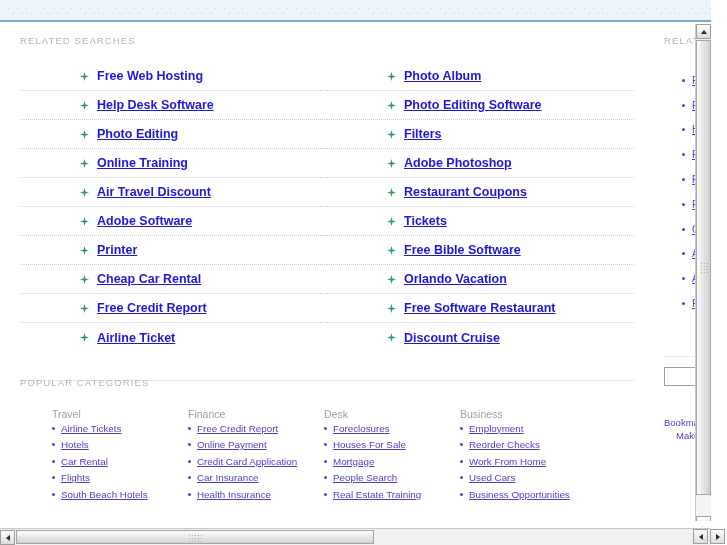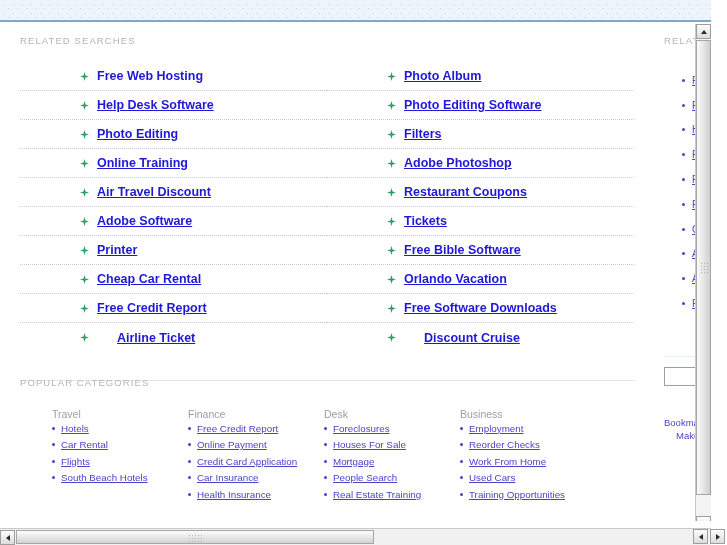--- a/index.html
+++ b/index.html
@@ -73,21 +73,21 @@
   .rs-col { width: 307px; }
 
   .rs-item {
     height: 29px;
     display: flex;
     align-items: center;
     border-bottom: 1px dotted #c3cbd9;
     padding-left: 60px;
     box-sizing: border-box;
   }
-  .rs-col .rs-item:last-child { border-bottom: none; gap: 20px; }
+  .rs-col .rs-item:last-child { border-bottom: none; }
 
   .rs-bullet {
     flex: 0 0 auto;
     width: 9px; height: 9px;
     margin-right: 8px;
     position: relative;
   }
   .rs-bullet svg { display: block; }
 
   .rs-link {
@@ -446,21 +446,21 @@
               </svg>
             </span>
             <span class="rs-link">Orlando Vacation</span>
           </div>
           <div class="rs-item">
             <span class="rs-bullet">
               <svg width="9" height="9" viewBox="0 0 9 9">
                 <path d="M4.5 0 L5.5 3.5 L9 4.5 L5.5 5.5 L4.5 9 L3.5 5.5 L0 4.5 L3.5 3.5 Z" fill="#2f9e5f"></path>
               </svg>
             </span>
-            <span class="rs-link">Free Software Downloads</span>
+            <span class="rs-link">Free Software Restaurant</span>
           </div>
           <div class="rs-item">
             <span class="rs-bullet">
               <svg width="9" height="9" viewBox="0 0 9 9">
                 <path d="M4.5 0 L5.5 3.5 L9 4.5 L5.5 5.5 L4.5 9 L3.5 5.5 L0 4.5 L3.5 3.5 Z" fill="#2f9e5f"></path>
               </svg>
             </span>
             <span class="rs-link">Discount Cruise</span>
           </div>
         </div>
@@ -468,20 +468,24 @@
 
     <div id="cat-divider"></div>
 
     <div id="pc-head" class="section-head">POPULAR CATEGORIES</div>
 
     <div id="pc-grid">
         <div class="pc-col">
           <div class="pc-title">Travel</div>
           <div class="pc-item">
             <span class="pc-dot"></span>
+            <span class="pc-link">Airline Tickets</span>
+          </div>
+          <div class="pc-item">
+            <span class="pc-dot"></span>
             <span class="pc-link">Hotels</span>
           </div>
           <div class="pc-item">
             <span class="pc-dot"></span>
             <span class="pc-link">Car Rental</span>
           </div>
           <div class="pc-item">
             <span class="pc-dot"></span>
             <span class="pc-link">Flights</span>
           </div>
@@ -549,21 +553,21 @@
           <div class="pc-item">
             <span class="pc-dot"></span>
             <span class="pc-link">Work From Home</span>
           </div>
           <div class="pc-item">
             <span class="pc-dot"></span>
             <span class="pc-link">Used Cars</span>
           </div>
           <div class="pc-item">
             <span class="pc-dot"></span>
-            <span class="pc-link">Training Opportunities</span>
+            <span class="pc-link">Business Opportunities</span>
           </div>
         </div>
       </div>
   </div>
 
   <div id="side-col">
     <div id="side-head" class="section-head">RELATED</div>
 
     <div id="side-list">
         <div class="side-item">

